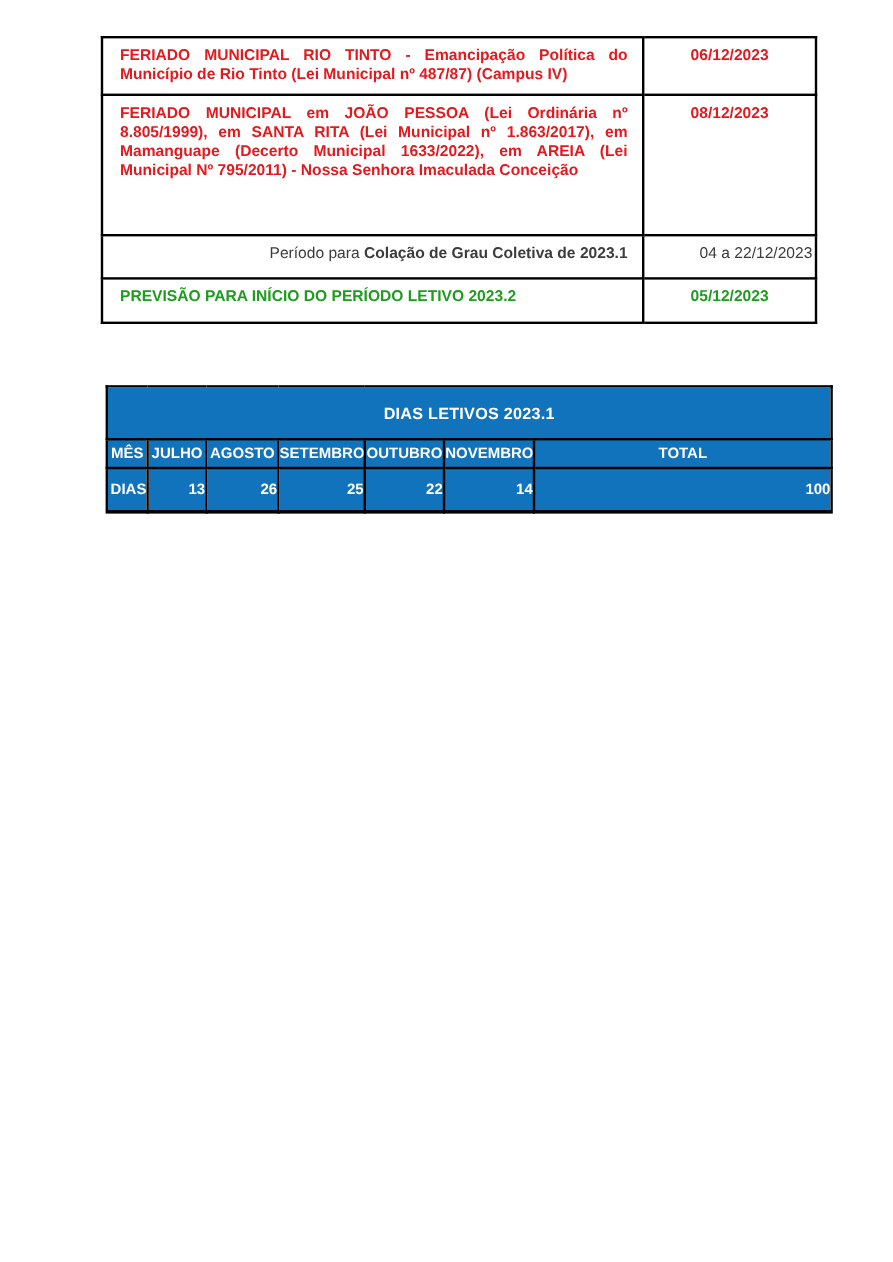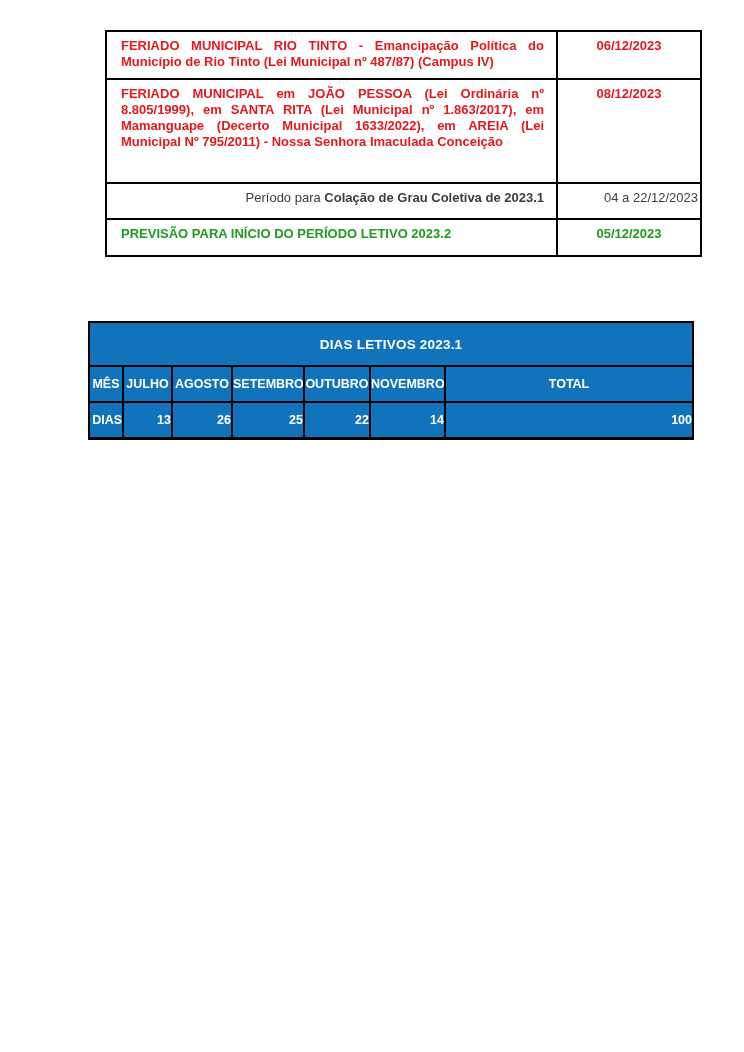--- a/index.html
+++ b/index.html
@@ -14,42 +14,42 @@
     color: #000;
   }
   .page {
     position: absolute; inset: 0;
     background: #ffffff;
   }
 
   
   table { border-collapse: collapse; table-layout: fixed; }
   .schedule {
-    position: absolute; left: 105px; top: 30px;
+    position: absolute; left: 84px; top: 30px;
     width: 595px;
   }
   .schedule td {
     border: 2px solid var(--border, #000);
     vertical-align: top;
     font-size: 13px;
     line-height: 16px;
   }
   .event-cell {
     padding: 6px 12px 4px 14px;
     text-align: justify;
     font-weight: bold;
   }
   .date-cell {
     padding: 6px 2px 2px 2px;
     text-align: center;
     font-weight: bold;
     white-space: nowrap;
   }
   .row-1 { height: 48px; }
-  .row-2 { height: 104px; }
+  .row-2 { height: 117px; }
   .row-3 { height: 36px; }
   .row-4 { height: 37px; }
   .red     { color: var(--red, #e3191e); }
   .green   { color: var(--green, #1e9c1e); }
   .neutral { color: var(--neutral, #3c3c3c); text-align: right; }
   .regular { font-weight: normal; }
   .row-3 .date-cell { font-weight: normal; }
 
   
   .dias {
@@ -61,21 +61,21 @@
     border: 2px solid var(--border, #000);
     background: var(--table-blue, #1173bb);
     color: var(--table-text, #ffffff);
     font-weight: bold;
     text-align: center;
     vertical-align: middle;
     padding: 0;
     overflow: hidden;
   }
   .dias .title-cell { font-size: 13.5px; height: 44px; letter-spacing: 0.2px; }
-  .dias .header-row th { font-size: 12.5px; height: 36px; }
+  .dias .header-row th { font-size: 12.5px; height: 24px; }
   .dias .data-row  td { font-size: 12.5px; height: 36px; text-align: right; }
 </style>
 </head>
 <body>
 
 <div class="page">
 
   <table class="schedule">
     <colgroup>
       <col style="width:451px">

